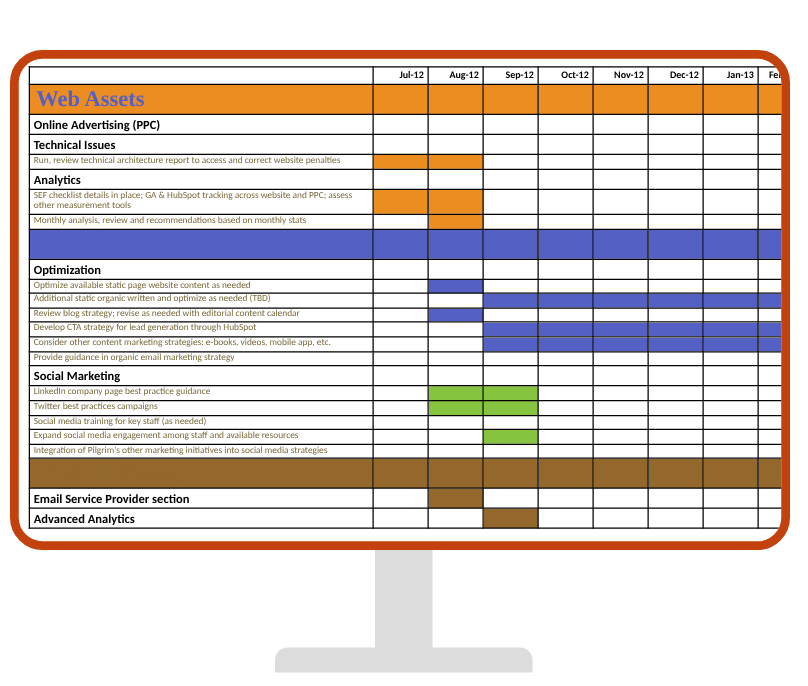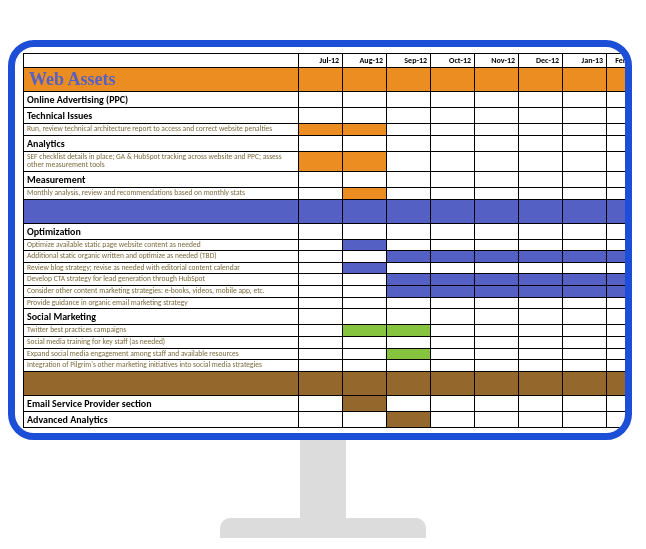--- a/index.html
+++ b/index.html
@@ -12,21 +12,21 @@
     height: 549px;
     position: relative;
   }
   
   .monitor-border {
     position: absolute;
     left: 8px;
     top: 40px;
     width: 624px;
     height: 400px;
-    border: 7px solid #1d4ed8;
+    border: 7px solid #c2410c;
     border-radius: 26px;
     background: #fff;
     overflow: hidden;
   }
   .stand-neck {
     position: absolute;
     left: 300px;
     top: 440px;
     width: 46px;
     height: 80px;
@@ -193,31 +193,20 @@
             <td class="label">SEF checklist details in place; GA &amp; HubSpot tracking across website and PPC; assess other measurement tools</td>
             <td class="acc-orange"></td>
             <td class="acc-orange"></td>
             <td></td>
             <td></td>
             <td></td>
             <td></td>
             <td></td>
             <td></td>
           </tr>
-          <tr class="subhead">
-            <td class="label">Measurement</td>
-            <td></td>
-            <td></td>
-            <td></td>
-            <td></td>
-            <td></td>
-            <td></td>
-            <td></td>
-            <td></td>
-          </tr>
           <tr class="item">
             <td class="label">Monthly analysis, review and recommendations based on monthly stats</td>
             <td></td>
             <td class="acc-orange"></td>
             <td></td>
             <td></td>
             <td></td>
             <td></td>
             <td></td>
             <td></td>
@@ -308,20 +297,31 @@
             <td></td>
             <td></td>
             <td></td>
             <td></td>
           </tr>
           <tr class="subhead">
             <td class="label">Social Marketing</td>
             <td></td>
             <td></td>
             <td></td>
+            <td></td>
+            <td></td>
+            <td></td>
+            <td></td>
+            <td></td>
+          </tr>
+          <tr class="item">
+            <td class="label">LinkedIn company page best practice guidance</td>
+            <td></td>
+            <td class="acc-green"></td>
+            <td class="acc-green"></td>
             <td></td>
             <td></td>
             <td></td>
             <td></td>
             <td></td>
           </tr>
           <tr class="item">
             <td class="label">Twitter best practices campaigns</td>
             <td></td>
             <td class="acc-green"></td>

